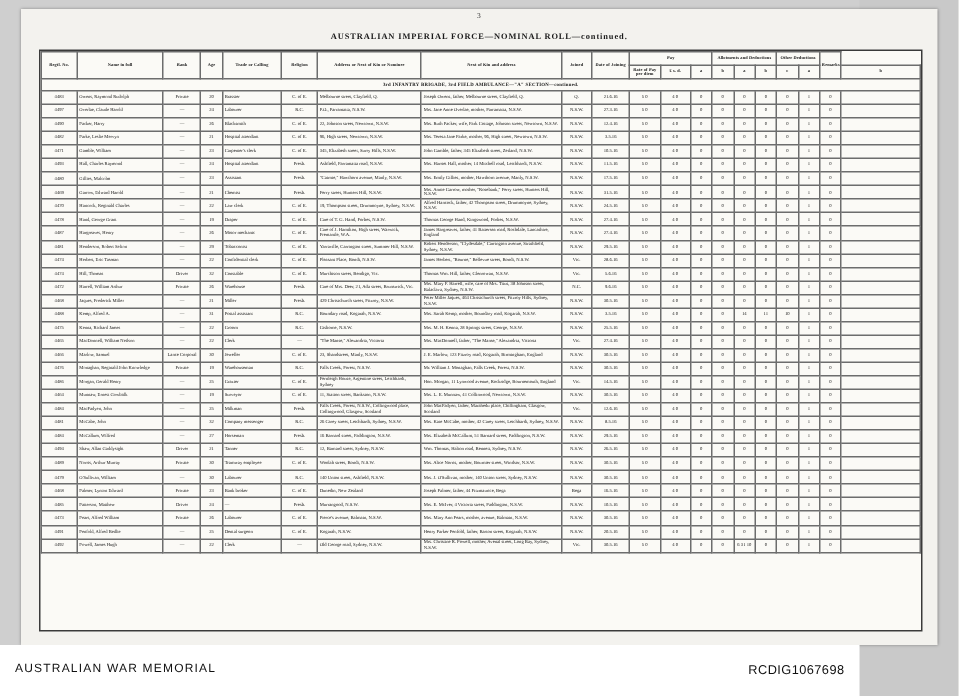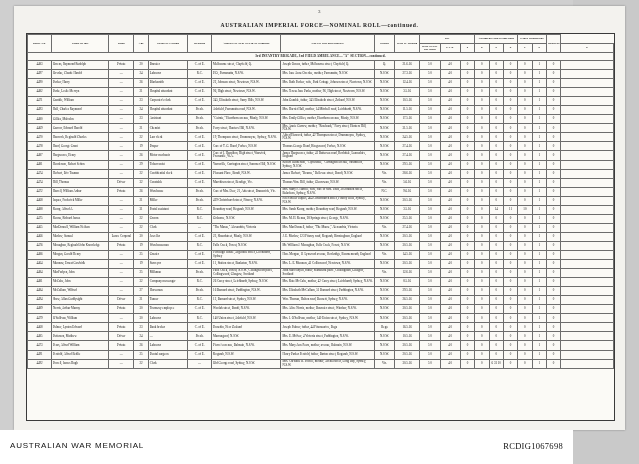--- a/index.html
+++ b/index.html
@@ -67,21 +67,21 @@
     background:#fff;
   }
   .footer .brand{
     position:absolute;left:10px;top:11px;
     font-size:8px;letter-spacing:.8px;color:#111;
     font-family:"Liberation Sans", sans-serif;
   }
   .footer .code{
     position:absolute;right:10px;top:11px;
     font-size:8.5px;letter-spacing:.3px;color:#111;
-    font-family:Liberation Serif, serif;
+    font-family:Liberation Sans, sans-serif;
   }
 </style>
 </head>
 <body>
 
 <div class="page">
   <div class="sheet">
 
     <div class="folio">3</div>
     <div class="title">AUSTRALIAN IMPERIAL FORCE—NOMINAL ROLL—continued.</div>

